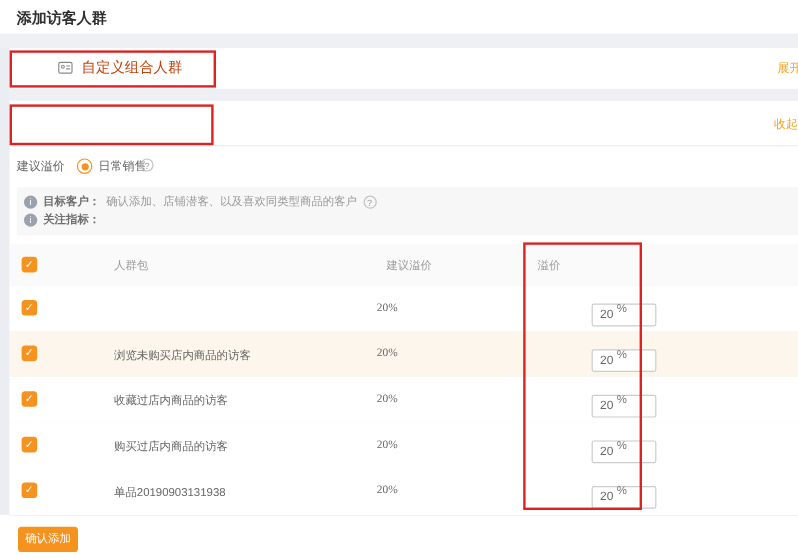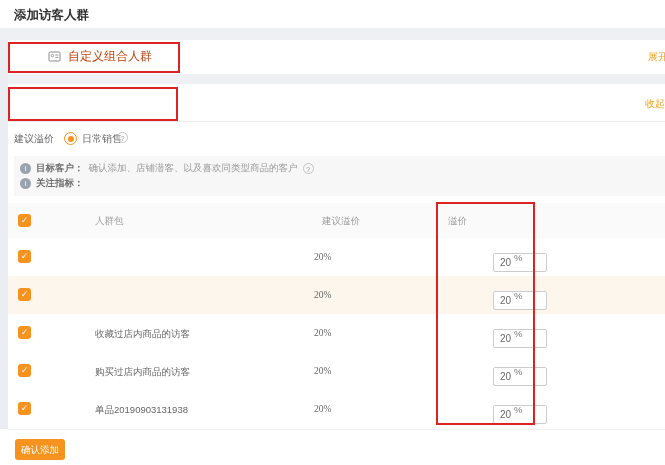--- a/index.html
+++ b/index.html
@@ -122,20 +122,21 @@
   </div>
 
   <div class="abs row row0">
     <div class="checkbox">✓</div>
     <div class="cell-sug">20%</div>
     <input class="premium-input" value="20" style="">
     <div class="cell-unit">%</div>
   </div>
   <div class="abs row row1 hl">
     <div class="checkbox">✓</div>
+    <div class="cell-name">浏览未购买店内商品的访客</div>
     <div class="cell-sug">20%</div>
     <input class="premium-input" value="20" style="">
     <div class="cell-unit">%</div>
   </div>
   <div class="abs row row2">
     <div class="checkbox">✓</div>
     <div class="cell-name">收藏过店内商品的访客</div>
     <div class="cell-sug">20%</div>
     <input class="premium-input" value="20" style="">
     <div class="cell-unit">%</div>

